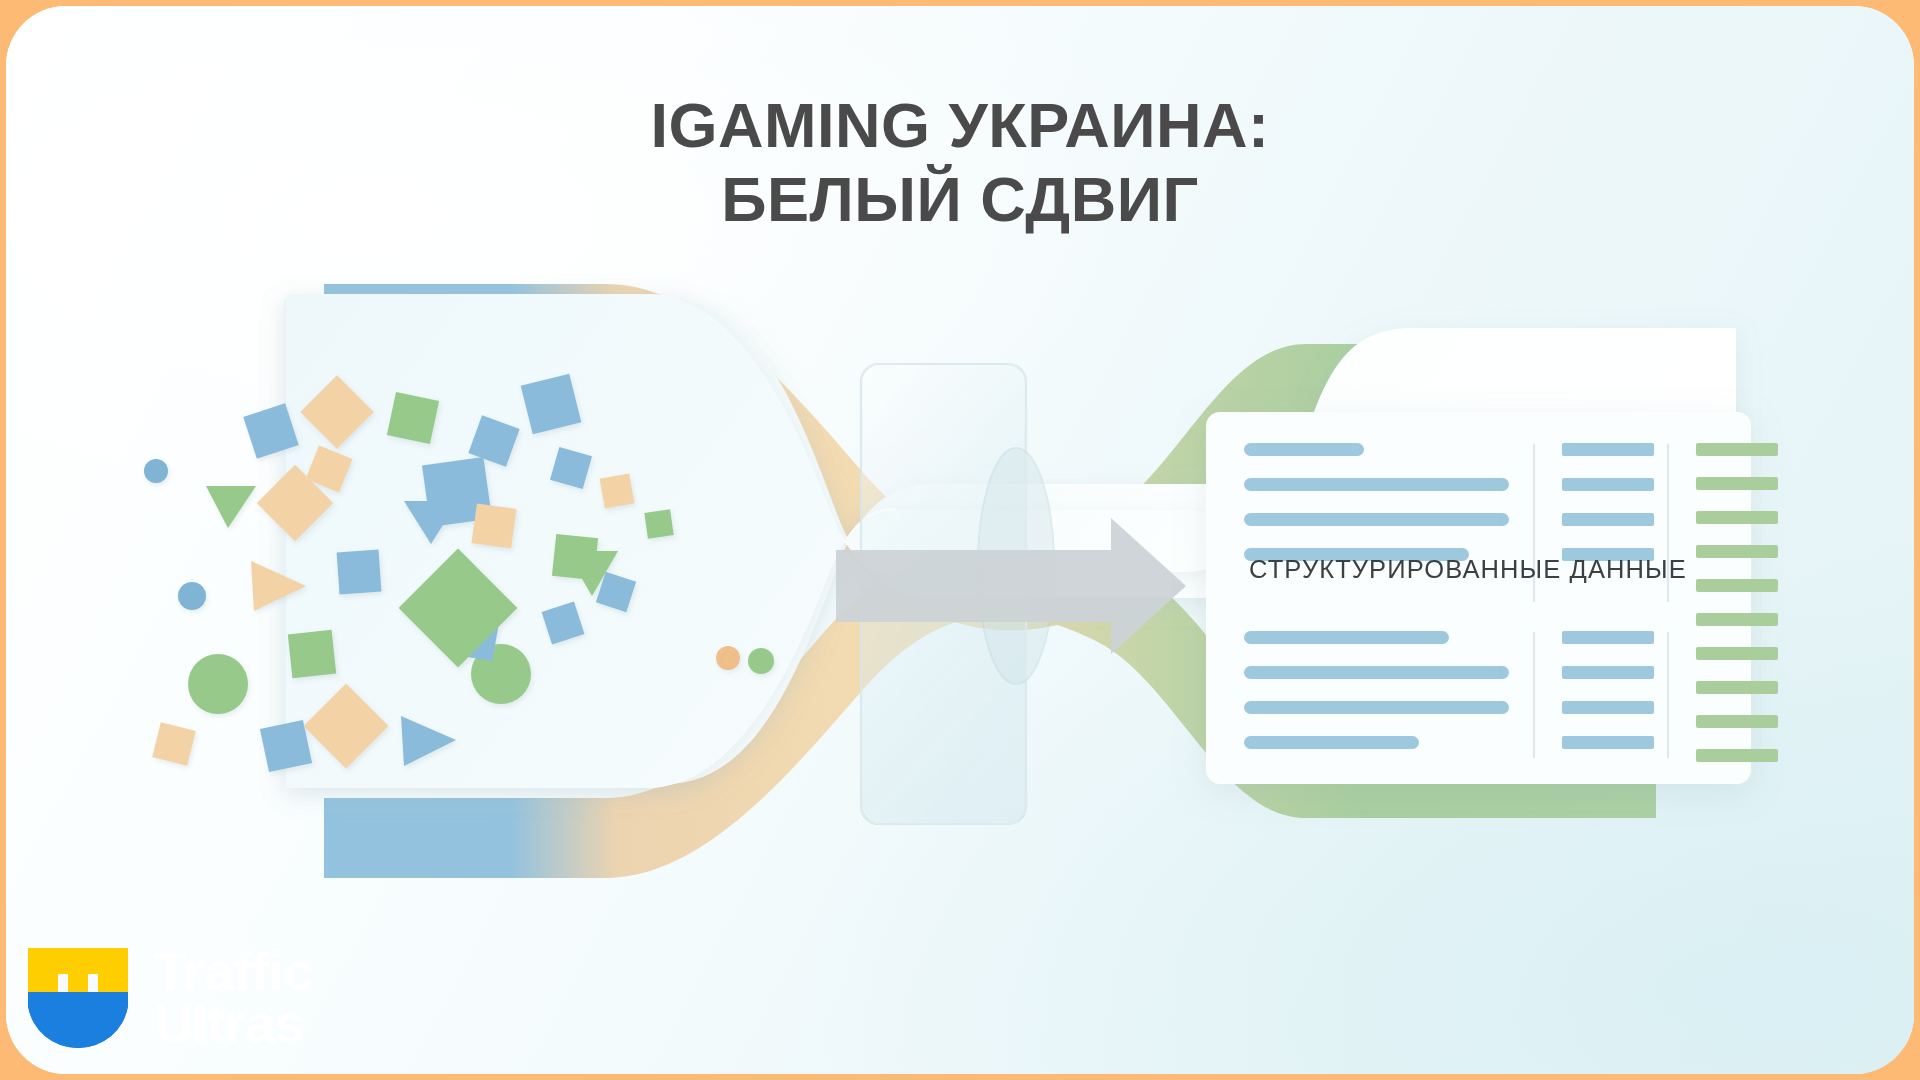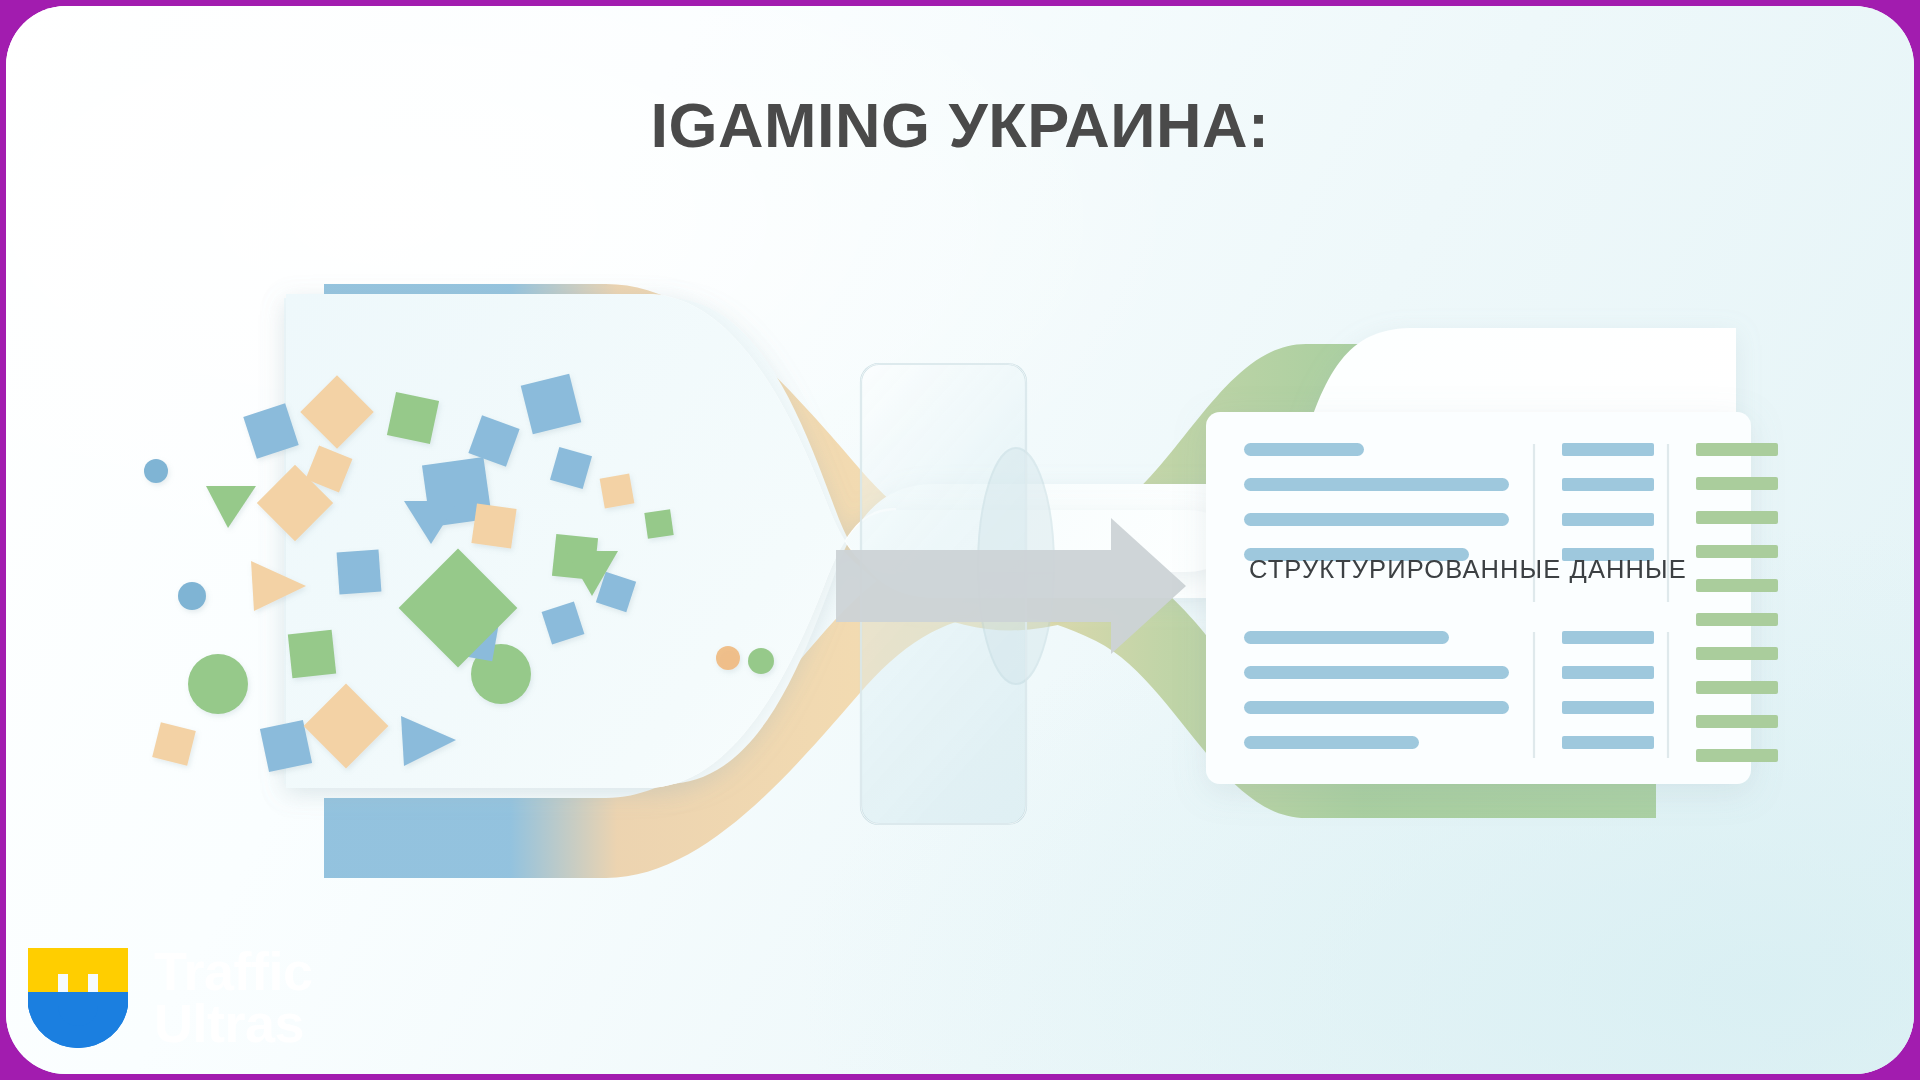--- a/index.html
+++ b/index.html
@@ -9,21 +9,21 @@
     height: 1080px;
     overflow: hidden;
     background: #ffffff;
     font-family: "Liberation Sans", sans-serif;
   }
 
   #stage {
     position: relative;
     width: 1920px;
     height: 1080px;
-    background: #a21caf;
+    background: #fdba74;
   }
 
   
   .canvas {
     position: absolute;
     left: 6px;
     top: 6px;
     width: 1908px;
     height: 1068px;
     border-radius: 60px;
@@ -116,20 +116,21 @@
 <body>
 
 <div id="stage">
 
   <div class="canvas">
     <div class="canvas-tint"></div>
     <div class="canvas-glow"></div>
 
     <div class="title-wrap">
       <span class="title-line">IGAMING УКРАИНА:</span>
+      <span class="title-line">БЕЛЫЙ СДВИГ</span>
     </div>
 
     <div class="illus">
       <svg viewBox="0 0 1908 1068" xmlns="http://www.w3.org/2000/svg">
         <defs>
           <linearGradient id="bandTop" x1="0" y1="0" x2="1" y2="0">
             <stop offset="0.00" stop-color="#8fc0dd"></stop>
             <stop offset="0.14" stop-color="#8fc0dd"></stop>
             <stop offset="0.22" stop-color="#ecd2ad"></stop>
             <stop offset="0.40" stop-color="#f2d9ae"></stop>

